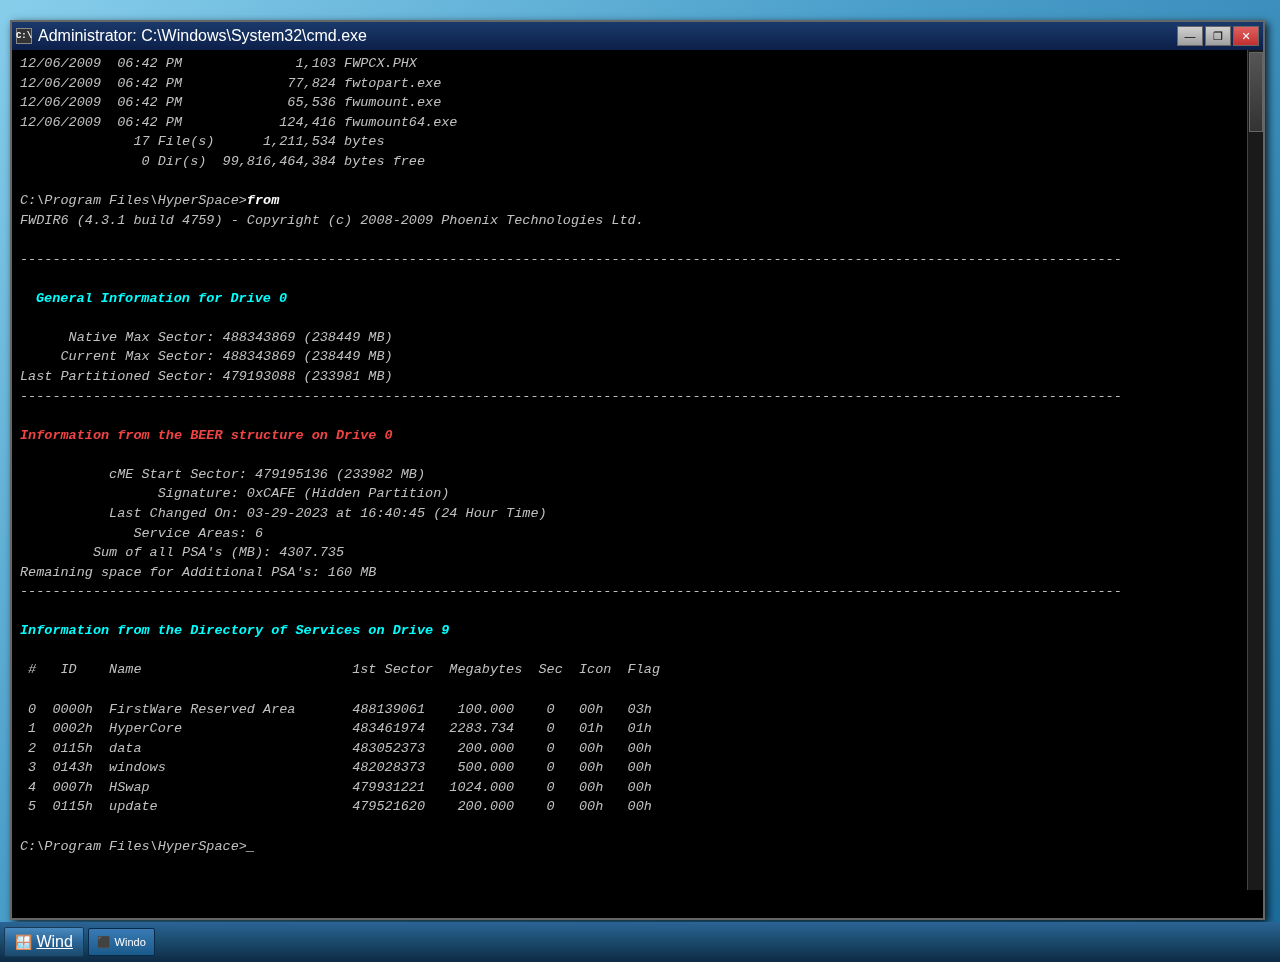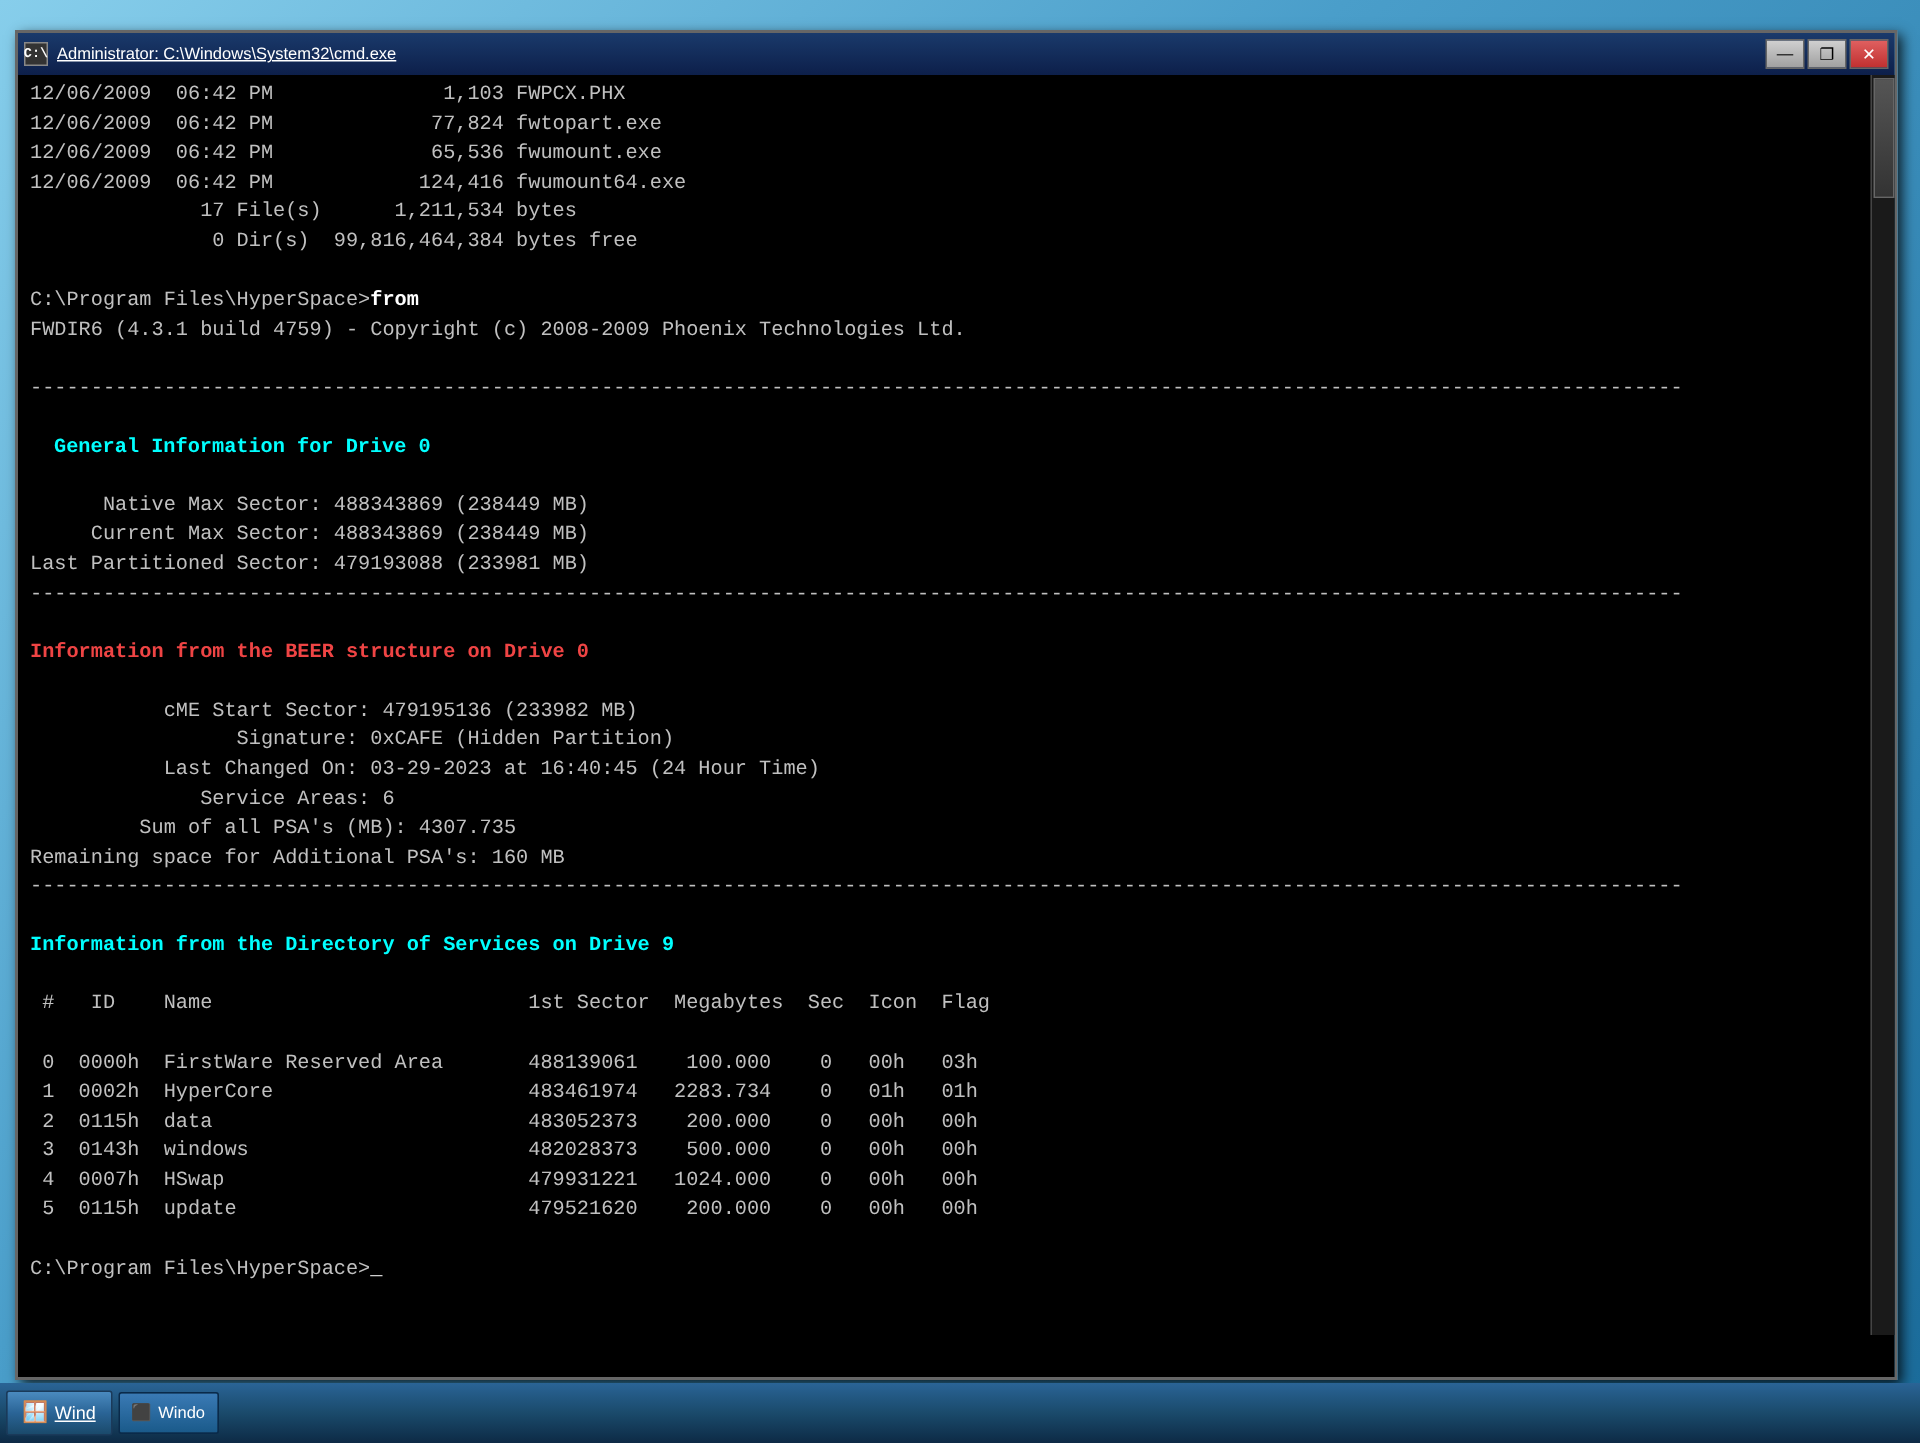--- a/index.html
+++ b/index.html
@@ -58,23 +58,22 @@
       border: 1px solid #888;
       display: flex;
       align-items: center;
       justify-content: center;
       font-size: 10px;
       color: #ccc;
     }
 
     .title-bar-text {
       color: white;
-      font-size: 11px;
+      font-size: 16px;
       font-family: 'Segoe UI', Tahoma, sans-serif;
-      text-decoration: underline;
     }
 
     .title-bar-buttons {
       display: flex;
       gap: 2px;
     }
 
     .tb-btn {
       width: 26px;
       height: 20px;
@@ -104,20 +103,21 @@
       font-size: 13.5px;
       line-height: 1.45;
       font-family: 'Courier New', Courier, monospace;
     }
 
     .console pre {
       white-space: pre;
       font-family: 'Courier New', Courier, monospace;
       font-size: 13.5px;
       line-height: 1.45;
+      font-style: italic;
     }
 
     .taskbar {
       position: absolute;
       bottom: 0;
       left: 0;
       width: 100%;
       height: 40px;
       background: linear-gradient(to bottom, #2a6496 0%, #1a4a6b 50%, #0d2a45 100%);
       display: flex;
@@ -134,21 +134,21 @@
       border-radius: 2px;
       display: flex;
       align-items: center;
       gap: 4px;
       cursor: pointer;
     }
 
     .start-btn-text {
       color: white;
       font-family: 'Segoe UI', Tahoma, sans-serif;
-      font-size: 12px;
+      font-size: 16px;
       text-decoration: underline;
     }
 
     .taskbar-item {
       height: 28px;
       padding: 0 8px;
       background: linear-gradient(to bottom, #3a7ab5 0%, #1a5a8a 100%);
       border: 1px solid #0a2a4a;
       border-radius: 2px;
       display: flex;

